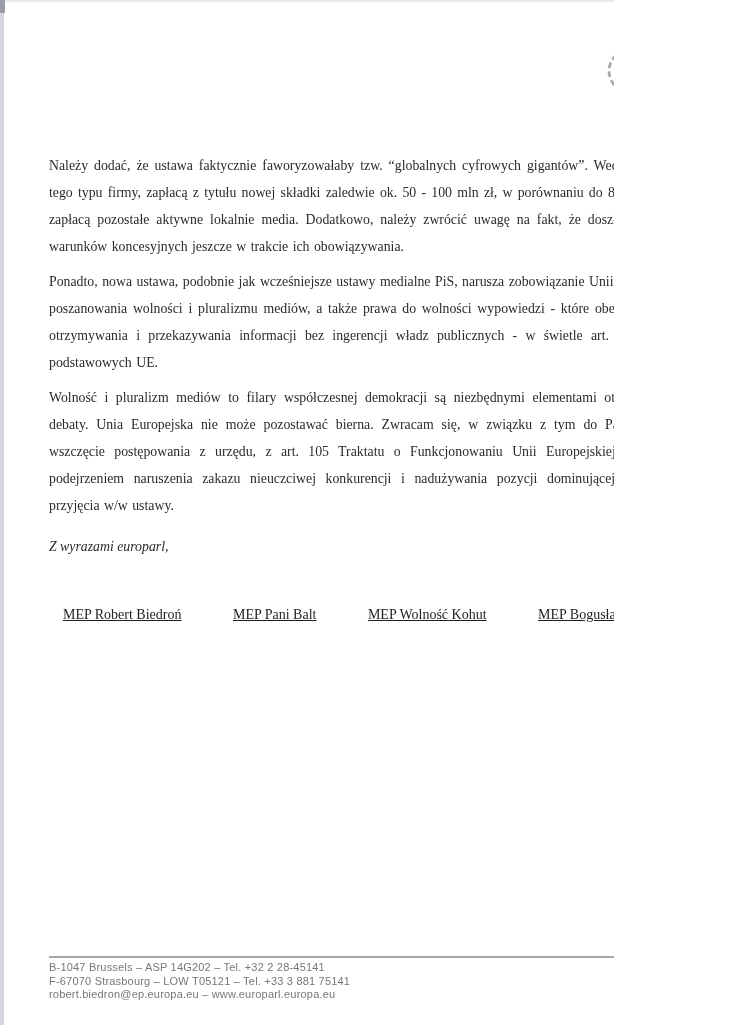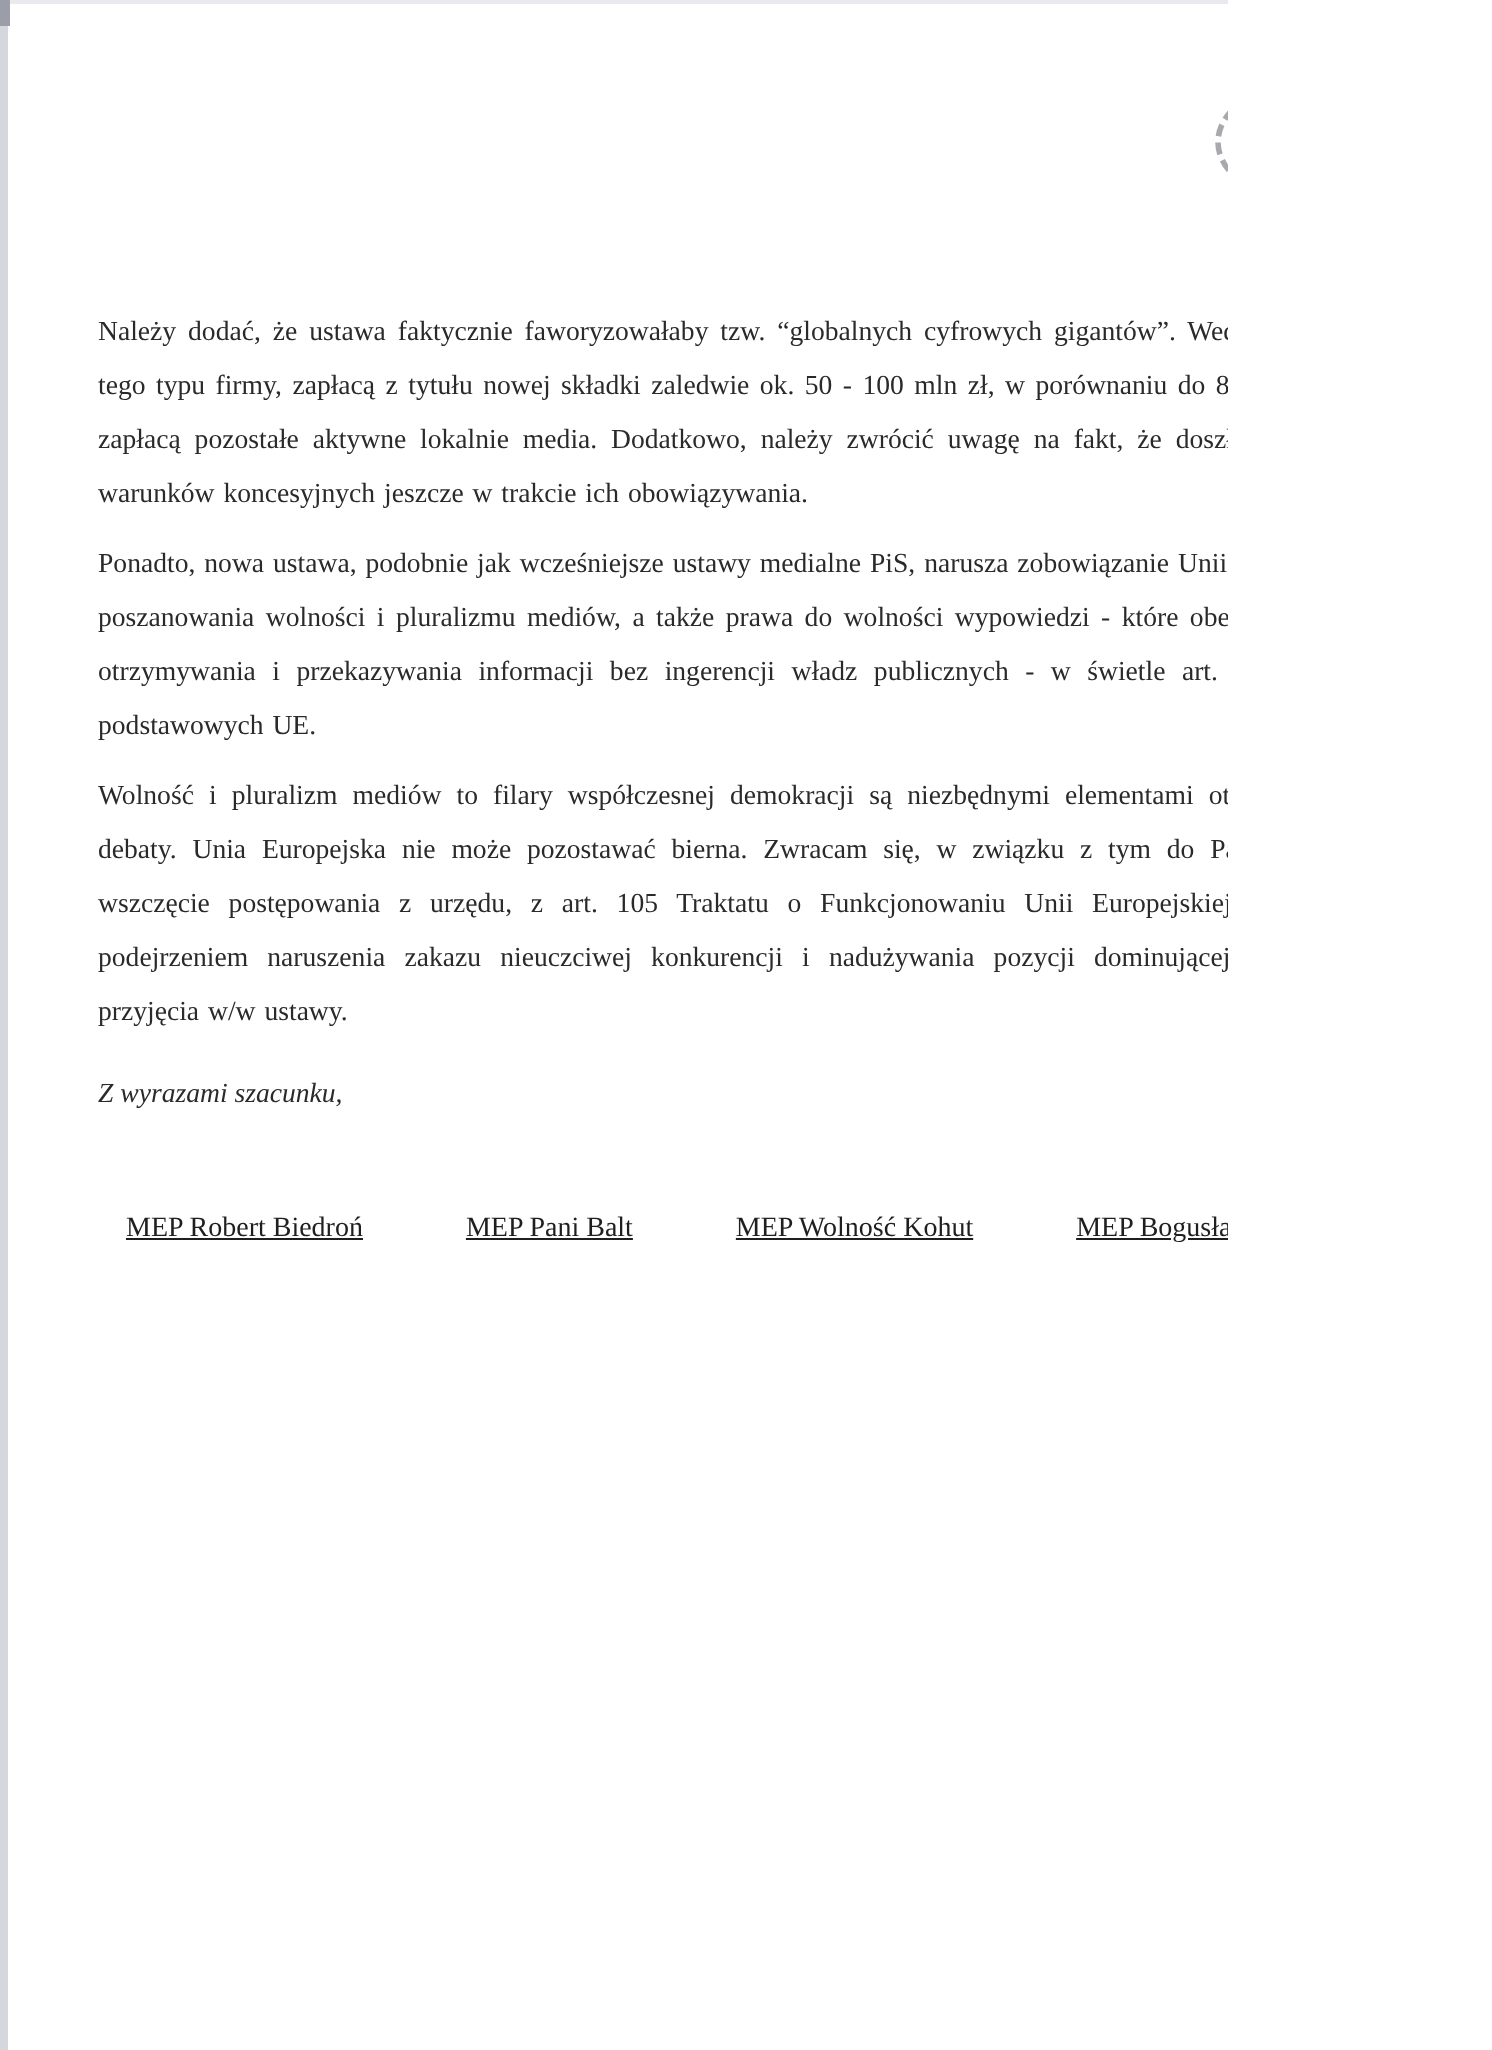--- a/index.html
+++ b/index.html
@@ -129,23 +129,29 @@
         <circle cx="68.9" cy="39.75" r="1.6"></circle>
         <circle cx="72.75" cy="35.9" r="1.6"></circle>
       </g>
     </svg>
   </div>
 
   <div class="content">
     <p class="para">Należy dodać, że ustawa faktycznie faworyzowałaby tzw. “globalnych cyfrowych gigantów”. Według szacunków, tego typu firmy, zapłacą z tytułu nowej składki zaledwie ok. 50 - 100 mln zł, w porównaniu do 800 mln zł, jakie zapłacą pozostałe aktywne lokalnie media. Dodatkowo, należy zwrócić uwagę na fakt, że doszłoby do zmiany warunków koncesyjnych jeszcze w trakcie ich obowiązywania.</p>
     <p class="para">Ponadto, nowa ustawa, podobnie jak wcześniejsze ustawy medialne PiS, narusza zobowiązanie Unii Europejskiej do poszanowania wolności i pluralizmu mediów, a także prawa do wolności wypowiedzi - które obejmuje prawo do otrzymywania i przekazywania informacji bez ingerencji władz publicznych - w świetle art. 11 Karty praw podstawowych UE.</p>
     <p class="para">Wolność i pluralizm mediów to filary współczesnej demokracji są niezbędnymi elementami otwartej i wolnej debaty. Unia Europejska nie może pozostawać bierna. Zwracam się, w związku z tym do Pani Komisarz o wszczęcie postępowania z urzędu, z art. 105 Traktatu o Funkcjonowaniu Unii Europejskiej w związku z podejrzeniem naruszenia zakazu nieuczciwej konkurencji i nadużywania pozycji dominującej, w przypadku przyjęcia w/w ustawy.</p>
-    <p class="closing">Z wyrazami szacunku,</p>
+    <p class="closing">Z wyrazami europarl,</p>
     <div class="signatories">
       <span>MEP Robert Biedroń</span>
       <span>MEP Pani Balt</span>
       <span>MEP Wolność Kohut</span>
       <span>MEP Bogusław Liberadzki</span>
     </div>
   </div>
 
+  <div class="footer">
+    <div class="footer-rule"></div>
+    <div class="footer-line">B-1047 Brussels – ASP 14G202 – Tel. +32 2 28-45141</div>
+    <div class="footer-line">F-67070 Strasbourg – LOW T05121 – Tel. +33 3 881 75141</div>
+    <div class="footer-line">robert.biedron@ep.europa.eu – www.europarl.europa.eu</div>
+  </div>
 
 </div>
 
 </body></html>

